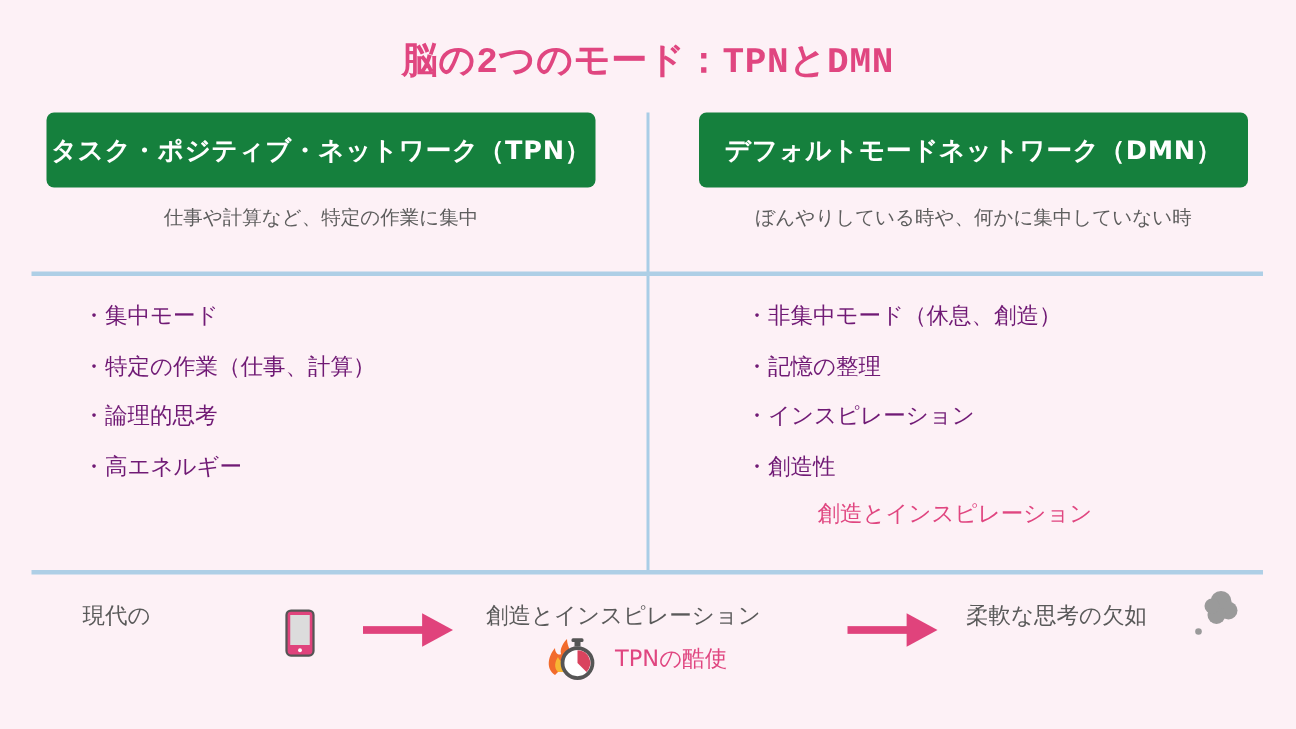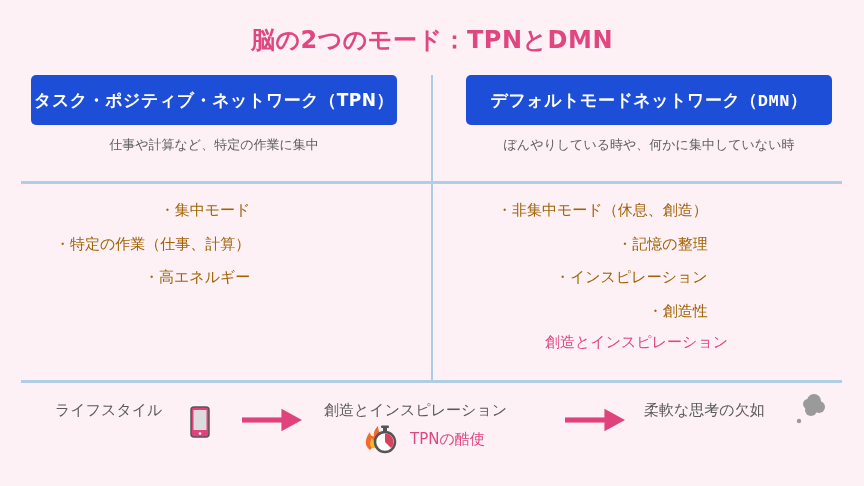--- a/index.html
+++ b/index.html
@@ -6,72 +6,73 @@
   body {
     width: 864px; height: 486px; overflow: hidden;
     background: #fdf1f6;
     font-family: "DejaVu Sans", "Liberation Sans", sans-serif;
     color: #555;
     position: relative;
   }
   .abs { position: absolute; }
   .title {
     left: 0; width: 864px; top: 24px; text-align: center;
-    font-size: 24px; font-weight: bold; color: #e04680; letter-spacing: 0.5px;
+    font-size: 24px; font-weight: bold; color: #e04680; letter-spacing: 0.5px; font-family: Liberation Mono, monospace;
   }
   .mode-box {
-    top: 75px; height: 50px; border-radius: 5px; background: #1d4ed8;
+    top: 75px; height: 50px; border-radius: 5px; background: #15803d;
     color: #fff; font-weight: bold; font-size: 17px;
     display: flex; align-items: center; justify-content: center;
     letter-spacing: 0.5px;
   }
   .subtitle { font-size: 13px; color: #5d5d5d; text-align: center; top: 136px; }
   .vline { left: 431px; top: 75px; width: 2px; height: 307px; background: #a9cde6; }
   .hline { left: 21px; width: 821px; height: 3px; background: #aecfe6; }
-  .bullets { font-size: 15px; color: #a16207; line-height: 33.5px; text-align: right; }
+  .bullets { font-size: 15px; color: #701a75; line-height: 33.5px; }
   .bullets div::before { content: "・"; }
   .accent { color: #e04680; font-size: 15px; }
   .flow-text { font-size: 15px; color: #5a5a5a; line-height: 27px; }
   .arrow { height: 24px; }
 </style>
 </head>
 <body>
 
 <div class="abs title">脳の2つのモード：TPNとDMN</div>
 
 <div class="abs mode-box" style="left:31px;width:366px;">
   <span>タスク・ポジティブ・ネットワーク（TPN）</span>
 </div>
 <div class="abs subtitle" style="left:31px;width:366px;">仕事や計算など、特定の作業に集中</div>
 
-<div class="abs mode-box" style="left:466px;width:366px;font-family:Liberation Mono, monospace;">
+<div class="abs mode-box" style="left:466px;width:366px;">
   <span>デフォルトモードネットワーク（DMN）</span>
 </div>
 <div class="abs subtitle" style="left:466px;width:366px;">ぼんやりしている時や、何かに集中していない時</div>
 
 <div class="abs vline"></div>
 <div class="abs hline" style="top:181px;"></div>
 <div class="abs hline" style="top:380px;"></div>
 
 <div class="abs bullets" style="left:55px;top:194px;">
   <div>集中モード</div>
   <div>特定の作業（仕事、計算）</div>
+  <div>論理的思考</div>
   <div>高エネルギー</div>
 </div>
 
 <div class="abs bullets" style="left:497px;top:194px;">
   <div>非集中モード（休息、創造）</div>
   <div>記憶の整理</div>
   <div>インスピレーション</div>
   <div>創造性</div>
 </div>
 <div class="abs accent" style="left:545px;top:333px;">創造とインスピレーション</div>
 
 <div class="abs flow-text" style="left:55px;top:397px;">
-  <div>ライフスタイル</div>
+  <div>現代の</div>
 </div>
 <svg class="abs" style="left:190px;top:406px;" width="20" height="32" viewBox="0 0 20 32">
   <rect x="1" y="1" width="18" height="30" rx="3" fill="#e0437c" stroke="#555" stroke-width="1.5"></rect>
   <rect x="3.5" y="4" width="13" height="20" fill="#dcdcdc"></rect>
   <circle cx="10" cy="27.5" r="1.3" fill="#fff"></circle>
 </svg>
 
 <svg class="abs arrow" style="left:237px;top:408px;" width="70" height="28" viewBox="0 0 70 28">
   <rect x="0" y="11" width="48" height="6" fill="#e0437c"></rect>
   <polygon points="46,1 70,14 46,27" fill="#e0437c"></polygon>

